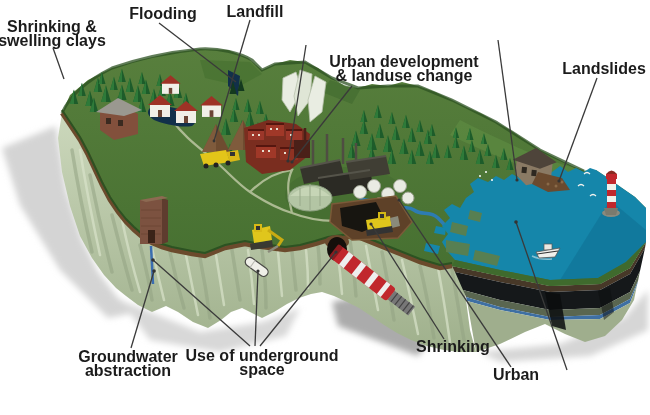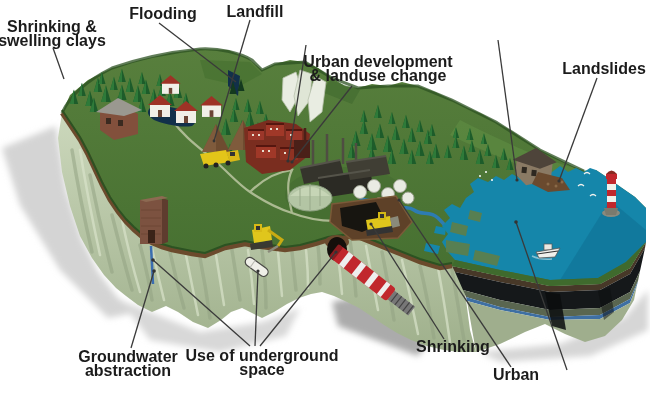--- a/index.html
+++ b/index.html
@@ -439,21 +439,21 @@
         <circle cx="288" cy="161" r="1.6"></circle>
     <circle cx="292" cy="162" r="1.6"></circle>
         <circle cx="214" cy="141" r="1.4"></circle>
   </g>
 </svg>
 
   <div class="label" style="left:52px;top:20px">Shrinking &amp;
 swelling clays</div>
   <div class="label" style="left:163px;top:7px">Flooding</div>
   <div class="label" style="left:255px;top:5px">Landfill</div>
-  <div class="label" style="left:378px;top:55px">Urban development
+  <div class="label" style="left:404px;top:55px">Urban development
 &amp; landuse change</div>
   <div class="label" style="left:604px;top:62px">Landslides</div>
   <div class="label" style="left:262px;top:349px">Use of underground
 space</div>
   <div class="label" style="left:128px;top:350px">Groundwater
 abstraction</div>
   <div class="label" style="left:453px;top:340px">Shrinking</div>
   <div class="label" style="left:516px;top:368px">Urban</div>
 
 </div>

